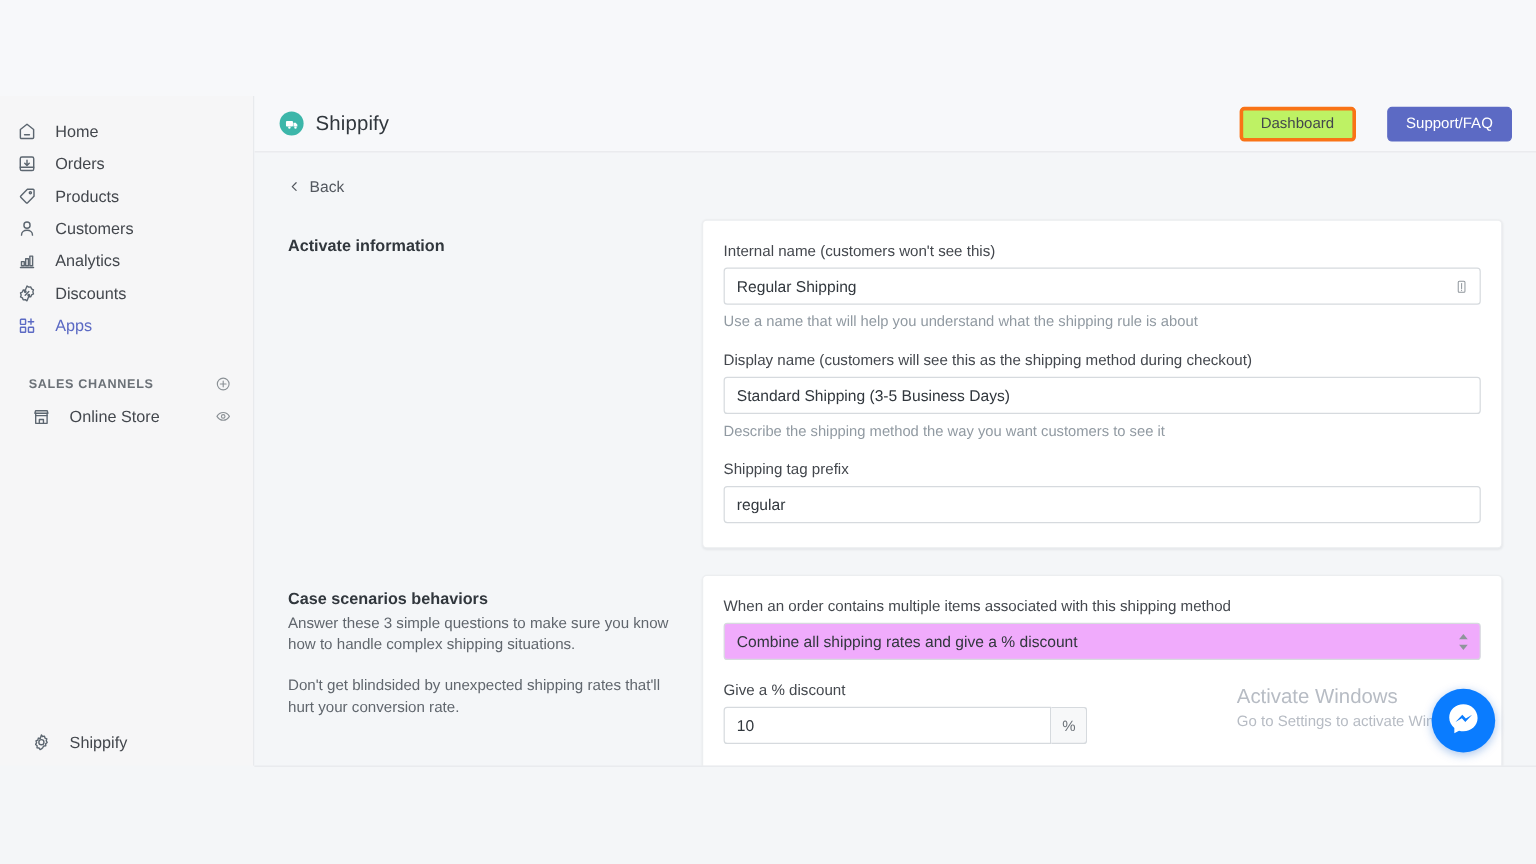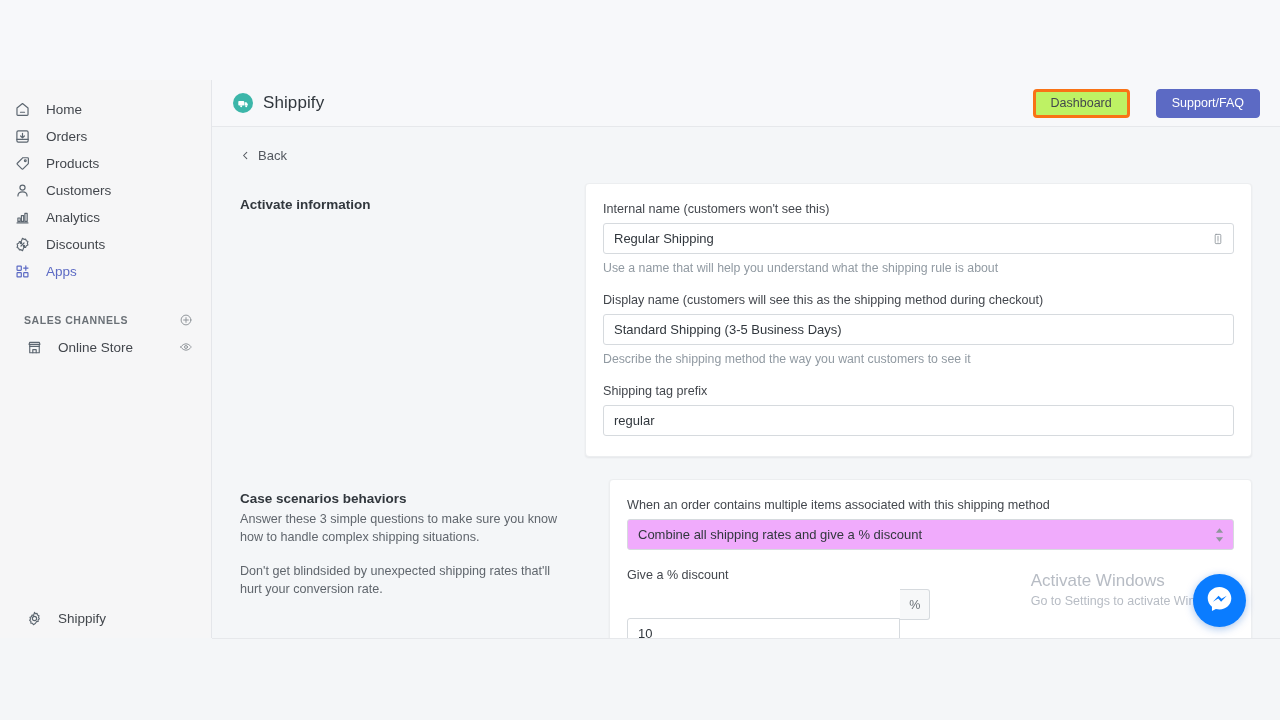--- a/index.html
+++ b/index.html
@@ -250,21 +250,20 @@
     transform: translateY(-50%);
     display: flex; flex-direction: column; align-items: center;
     color: #8e959b;
     pointer-events: none;
   }
 
   .pct-group { display: flex; width: 303px; }
   .pct-group .input {
     border-top-right-radius: 0;
     border-bottom-right-radius: 0;
-    margin-top: 29px;
   }
   .pct-suffix {
     width: 33px;
     height: 31px;
     border: 1px solid #d6dade;
     border-left: none;
     border-top-right-radius: 3px;
     border-bottom-right-radius: 3px;
     background: #f7f8f9;
     display: flex; align-items: center; justify-content: center;
@@ -491,21 +490,21 @@
           <div class="spacer-18"></div>
 
           <div class="field-label">Shipping tag prefix</div>
           <div class="input-wrap">
             <input class="input" type="text" value="regular" style="">
           </div>
 
         </div>
       </div>
 
-      <div class="row" style="margin-top:22px;gap:24px;">
+      <div class="row" style="margin-top:22px;">
         <div class="row-left" style="padding-top:12px;">
           <h3>Case scenarios behaviors</h3>
           <p>Answer these 3 simple questions to make sure you know how to handle complex shipping situations.</p>
           <p class="gap">Don't get blindsided by unexpected shipping rates that'll hurt your conversion rate.</p>
         </div>
 
         <div class="card second">
 
           <div class="field-label">When an order contains multiple items associated with this shipping method</div>
           <div class="select-wrap">

